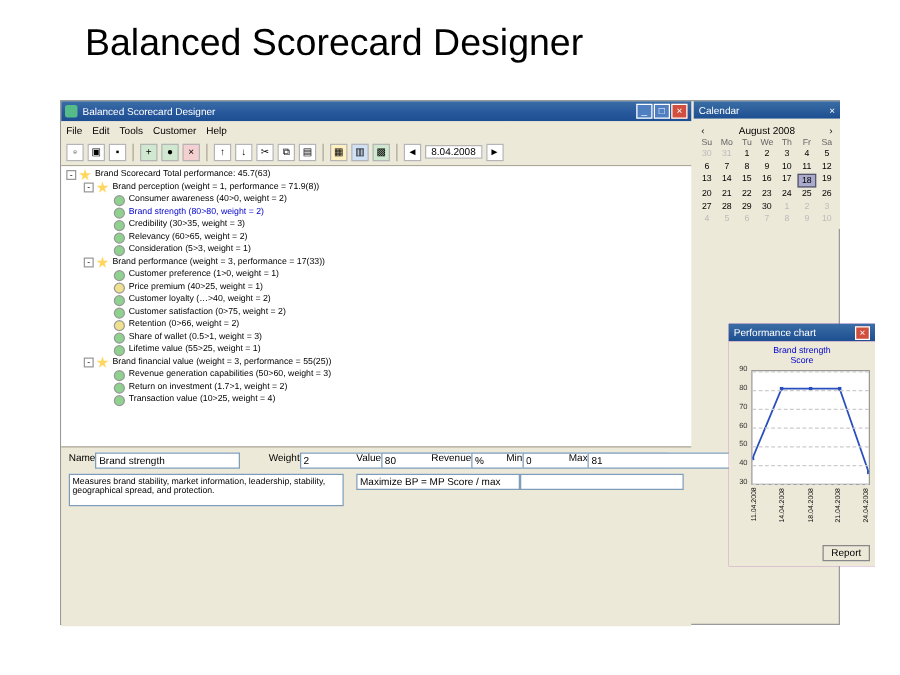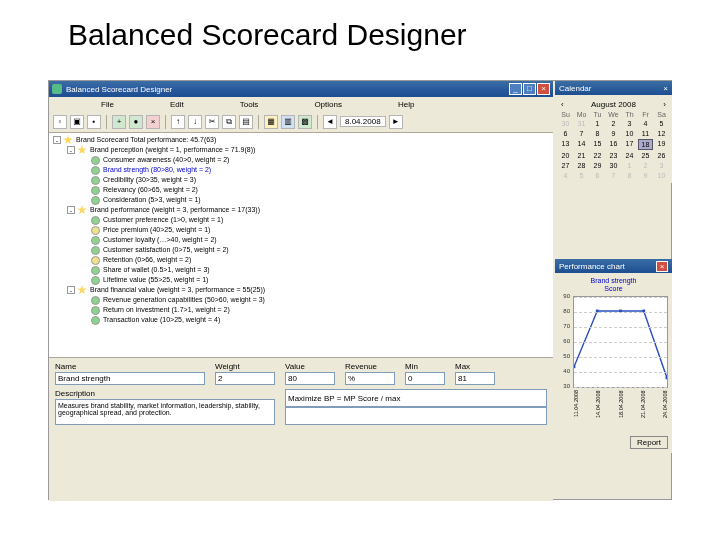--- a/index.html
+++ b/index.html
@@ -9,21 +9,21 @@
   
   
   .app-window { position: absolute; left: 0; top: 0; width: 504px; height: 420px; background: #ece9d8; font-size: 8px; }
   .titlebar { background: linear-gradient(#3b6ea5,#2a5a9e,#1d4e91); color: #fff; height: 16px; display:flex; align-items:center; padding: 0 3px; font-size:8px; }
   .titlebar .ticon { width:10px; height:10px; background:#5b8; margin-right:4px; border-radius:2px;}
   .titlebar .t { flex:1; }
   .winbtn { width:13px; height:12px; margin-left:1px; background:#4f7ec1; border:1px solid #fff; display:flex; align-items:center; justify-content:center; font-size:8px; line-height:1; cursor:pointer;}
   .winbtn.close { background:#d04f3e; }
   
   .menubar { background:#ece9d8; height:14px; display:flex; align-items:center; padding:0 4px; font-size:8px; gap:8px;}
-  .menubar span { cursor:pointer;margin-left:48px; }
+  .menubar span { cursor:pointer; }
   
   .toolbar { background:#ece9d8; height:22px; border-bottom:1px solid #aca899; display:flex; align-items:center; padding:0 4px; gap:3px; }
   .tbtn { width:14px; height:14px; background:#fff; border:1px solid #b5b5b5; cursor:pointer; display:flex; align-items:center; justify-content:center; font-size:8px;}
   .tbtn.g { background:#cfe8cf; }
   .tbtn.y { background:#fef0c0; }
   .tbtn.r { background:#f5d0d0; }
   .tbtn.b { background:#d0e0f5; }
   .tsep { width:1px; height:14px; background:#aca899; margin:0 2px;}
   .tdate { font-size:8px; padding:0 4px; border:1px solid #b5b5b5; background:#fff; }
   
@@ -32,21 +32,21 @@
   .tree .ind { display:inline-block; }
   .expander { width:8px; height:8px; border:1px solid #999; display:inline-flex; align-items:center; justify-content:center; font-size:7px; line-height:1; margin-right:2px; background:#fff; cursor:pointer;}
   .nic { width:9px; height:9px; border-radius:50%; display:inline-block; margin-right:3px; border:1px solid #999;}
   .nic.star { border-radius:0; background:#ffd75e; clip-path: polygon(50% 0,61% 35%,98% 35%,68% 57%,79% 91%,50% 70%,21% 91%,32% 57%,2% 35%,39% 35%); border:none; width:10px; height:10px;}
   .nic.green { background:#8fd28f; }
   .nic.yellow { background:#efe08e; }
   .tree .blue { color:#0000cc; }
   
   .form-area { border-top:1px solid #aca899; padding:4px 6px; height:118px; font-size:8px; }
   .form-row { display:flex; gap:10px; margin-bottom:2px; }
-  .form-col { display:flex; flex-direction:column; }
+  .form-col { display:flex; }
   .form-col label { margin-bottom:1px; color:#000;}
   .form-col input, .form-col select { font-size:8px; height:13px; border:1px solid #7f9db9; background:#fff; padding:0 2px;}
   .desc-box { width:100%; height:26px; border:1px solid #7f9db9; background:#fff; font-size:7px; padding:2px; resize:none; font-family:inherit;}
   .opt-box { flex:1; height:13px; border:1px solid #7f9db9; background:#fff; font-size:8px; padding:0 2px; }
   
   .statusbar { position:absolute; bottom:0; left:0; right:0; height:14px; border-top:1px solid #aca899; background:#ece9d8; font-size:8px; padding:0 4px; display:flex; align-items:center;}
   
   
   .cal-window { position:absolute; left:506px; top:0; width:117px; background:#ece9d8; font-size:8px;}
   .cal-title { background:linear-gradient(#3b6ea5,#1d4e91); color:#fff; height:14px; display:flex; align-items:center; padding:0 4px;gap:48px;}
@@ -54,21 +54,21 @@
   .cal-body { padding:3px; background:#ece9d8;}
   .cal-month { text-align:center; font-size:8px; padding:2px 0; display:flex; justify-content:space-between; align-items:center;}
   .cal-nav { cursor:pointer; padding:0 3px;}
   .cal-grid { display:grid; grid-template-columns:repeat(7,1fr); gap:1px; text-align:center; font-size:7px;}
   .cal-grid .hd { color:#666; }
   .cal-grid .d { padding:1px 0; cursor:pointer;}
   .cal-grid .today { background:#aac; border:1px solid #556;}
   .cal-grid .dim { color:#bbb; }
   
   
-  .chart-window { position:absolute; left:506px; top:178px; width:117px; background:#a21caf; font-size:8px;}
+  .chart-window { position:absolute; left:534px; top:178px; width:117px; background:#a21caf; font-size:8px;}
   .chart-title { background:linear-gradient(#3b6ea5,#1d4e91); color:#fff; height:14px; display:flex; align-items:center; padding:0 4px;}
   .chart-title .t { flex:1;}
   .chart-title .x { width:12px; height:11px; background:#d04f3e; border:1px solid #fff; display:flex; align-items:center; justify-content:center; cursor:pointer; font-size:8px;}
   .chart-body { background:#ece9d8; padding:4px;}
   .chart-head { color:#0000cc; text-align:center; font-size:7px; line-height:8px; margin-bottom:3px;}
   .chart-plot { position:relative; height:92px; background:#fff; border:1px solid #999; margin-left:14px;}
   .chart-plot .grid-h { position:absolute; left:0; right:0; border-top:1px dashed #ccc;}
   .chart-plot svg { position:absolute; inset:0; }
   .y-labels { position:absolute; left:0; top:0; width:12px; font-size:6px; color:#333;}
   .y-labels span { position:absolute; right:1px; transform:translateY(-50%);}
@@ -88,21 +88,21 @@
       <div class="ticon"></div>
       <div class="t">Balanced Scorecard Designer</div>
       <div class="winbtn">_</div>
       <div class="winbtn">□</div>
       <div class="winbtn close">×</div>
     </div>
     <div class="menubar">
       <span>File</span>
       <span>Edit</span>
       <span>Tools</span>
-      <span>Options</span>
+      <span>Customer</span>
       <span>Help</span>
     </div>
     <div class="toolbar">
       <div class="tbtn">▫</div>
       <div class="tbtn">▣</div>
       <div class="tbtn">▪</div>
       <div class="tsep"></div>
       <div class="tbtn g">+</div>
       <div class="tbtn g">●</div>
       <div class="tbtn r">×</div>
@@ -261,21 +261,20 @@
           <label>Min</label>
           <input value="0" style="">
         </div>
         <div class="form-col" style="width:40px">
           <label>Max</label>
           <input value="81" style="">
         </div>
       </div>
       <div class="form-row" style="margin-top:4px">
         <div class="form-col" style="width:220px">
-          <label>Description</label>
           <textarea class="desc-box" style="">Measures brand stability, market information, leadership, stability, geographical spread, and protection.</textarea>
         </div>
         <div class="form-col" style="flex:1">
           <input class="opt-box" value="Maximize BP = MP Score / max" style="">
           <input class="opt-box" value="" style="">
         </div>
       </div>
     </div>
 
   </div>

